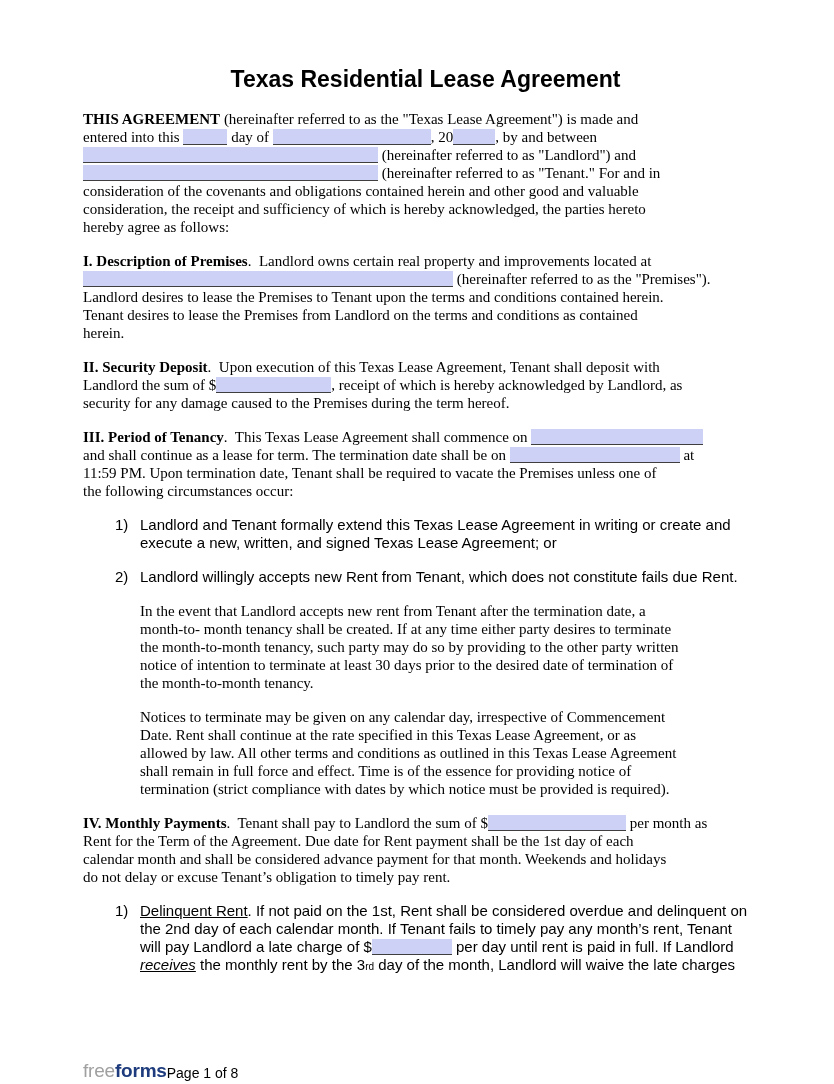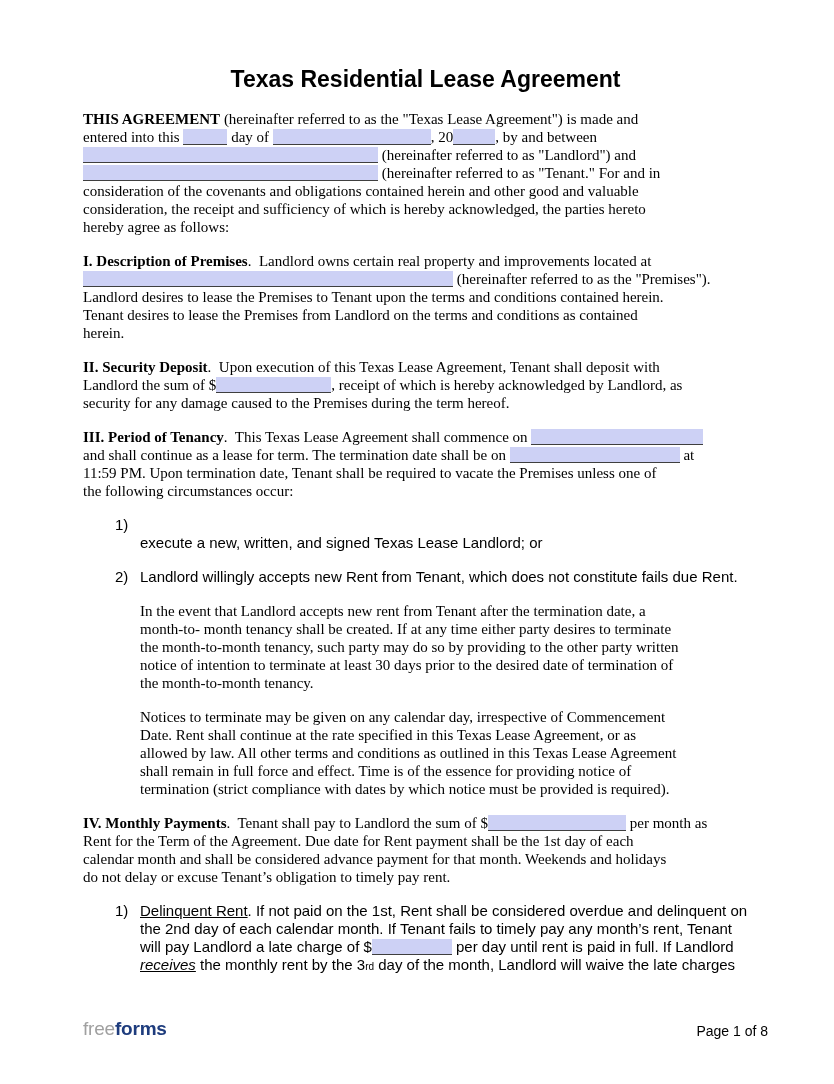--- a/index.html
+++ b/index.html
@@ -21,41 +21,41 @@
   .b { font-weight:bold; }
   .u { text-decoration:underline; }
   .iu { font-style:italic; text-decoration:underline; }
   .ord { font-size:10px; }
   .blank {
     display:inline-block; height:15px; vertical-align:-3px;
     background:var(--blank-fill,#cdd1f5);
     border-bottom:1px solid var(--blank-border,#3f3f3f);
   }
   .footer {
-    position:absolute; left:83px; right:66px; top:1018px;
-    display:flex; justify-content:space-between; align-items:flex-end;
+    position:absolute; left:83px; right:66px; top:1060px;
+    display:flex; justify-content:flex-start; align-items:flex-end;
   }
   .logo { font-size:19px; line-height:22px; letter-spacing:-0.2px; }
   .logo .free { color:var(--logo-free,#a0a0a0); font-weight:400; }
   .logo .forms { color:var(--logo-forms,#1e3c7d); font-weight:700; }
   .pagenum { font-size:14px; line-height:18px; color:#000; }
 </style>
 </head>
 <body>
 
 <div class="page">
   <h1 class="title">Texas Residential Lease Agreement</h1>
   <div>
       <p class="para"><span class="b">THIS AGREEMENT</span><span> (hereinafter referred to as the "Texas Lease Agreement") is made and</span><br><span>entered into this </span><span class="blank" style="width: 44px;"></span><span> day of </span><span class="blank" style="width: 158px;"></span><span>, 20</span><span class="blank" style="width: 42px;"></span><span>, by and between</span><br><span class="blank" style="width: 295px;"></span><span> (hereinafter referred to as "Landlord") and</span><br><span class="blank" style="width: 295px;"></span><span> (hereinafter referred to as "Tenant." For and in</span><br><span>consideration of the covenants and obligations contained herein and other good and valuable</span><br><span>consideration, the receipt and sufficiency of which is hereby acknowledged, the parties hereto</span><br><span>hereby agree as follows:</span></p>
       <p class="para"><span class="b">I. Description of Premises</span><span>.&nbsp; Landlord owns certain real property and improvements located at</span><br><span class="blank" style="width: 370px;"></span><span> (hereinafter referred to as the "Premises").</span><br><span>Landlord desires to lease the Premises to Tenant upon the terms and conditions contained herein.</span><br><span>Tenant desires to lease the Premises from Landlord on the terms and conditions as contained</span><br><span>herein.</span></p>
       <p class="para"><span class="b">II. Security Deposit</span><span>.&nbsp; Upon execution of this Texas Lease Agreement, Tenant shall deposit with</span><br><span>Landlord the sum of $</span><span class="blank" style="width: 115px;"></span><span>, receipt of which is hereby acknowledged by Landlord, as</span><br><span>security for any damage caused to the Premises during the term hereof.</span></p>
       <p class="para"><span class="b">III. Period of Tenancy</span><span>.&nbsp; This Texas Lease Agreement shall commence on </span><span class="blank" style="width: 172px;"></span><br><span>and shall continue as a lease for term. The termination date shall be on </span><span class="blank" style="width: 170px;"></span><span> at</span><br><span>11:59 PM. Upon termination date, Tenant shall be required to vacate the Premises unless one of</span><br><span>the following circumstances occur:</span></p>
       <div class="li">
         <span class="num">1)</span>
-        <span class="libody"><br><span>execute a new, written, and signed Texas Lease Landlord; or</span></span>
+        <span class="libody"><span>Landlord and Tenant formally extend this Texas Lease Agreement in writing or create and</span><br><span>execute a new, written, and signed Texas Lease Agreement; or</span></span>
       </div>
       <div class="li">
         <span class="num">2)</span>
         <span class="libody"><span>Landlord willingly accepts new Rent from Tenant, which does not constitute fails due Rent.</span></span>
       </div>
       <p class="para indent"><span>In the event that Landlord accepts new rent from Tenant after the termination date, a</span><br><span>month-to- month tenancy shall be created. If at any time either party desires to terminate</span><br><span>the month-to-month tenancy, such party may do so by providing to the other party written</span><br><span>notice of intention to terminate at least 30 days prior to the desired date of termination of</span><br><span>the month-to-month tenancy.</span></p>
       <p class="para indent"><span>Notices to terminate may be given on any calendar day, irrespective of Commencement</span><br><span>Date. Rent shall continue at the rate specified in this Texas Lease Agreement, or as</span><br><span>allowed by law. All other terms and conditions as outlined in this Texas Lease Agreement</span><br><span>shall remain in full force and effect. Time is of the essence for providing notice of</span><br><span>termination (strict compliance with dates by which notice must be provided is required).</span></p>
       <p class="para"><span class="b">IV. Monthly Payments</span><span>.&nbsp; Tenant shall pay to Landlord the sum of $</span><span class="blank" style="width: 138px;"></span><span> per month as</span><br><span>Rent for the Term of the Agreement. Due date for Rent payment shall be the 1st day of each</span><br><span>calendar month and shall be considered advance payment for that month. Weekends and holidays</span><br><span>do not delay or excuse Tenant’s obligation to timely pay rent.</span></p>
       <div class="li">
         <span class="num">1)</span>

